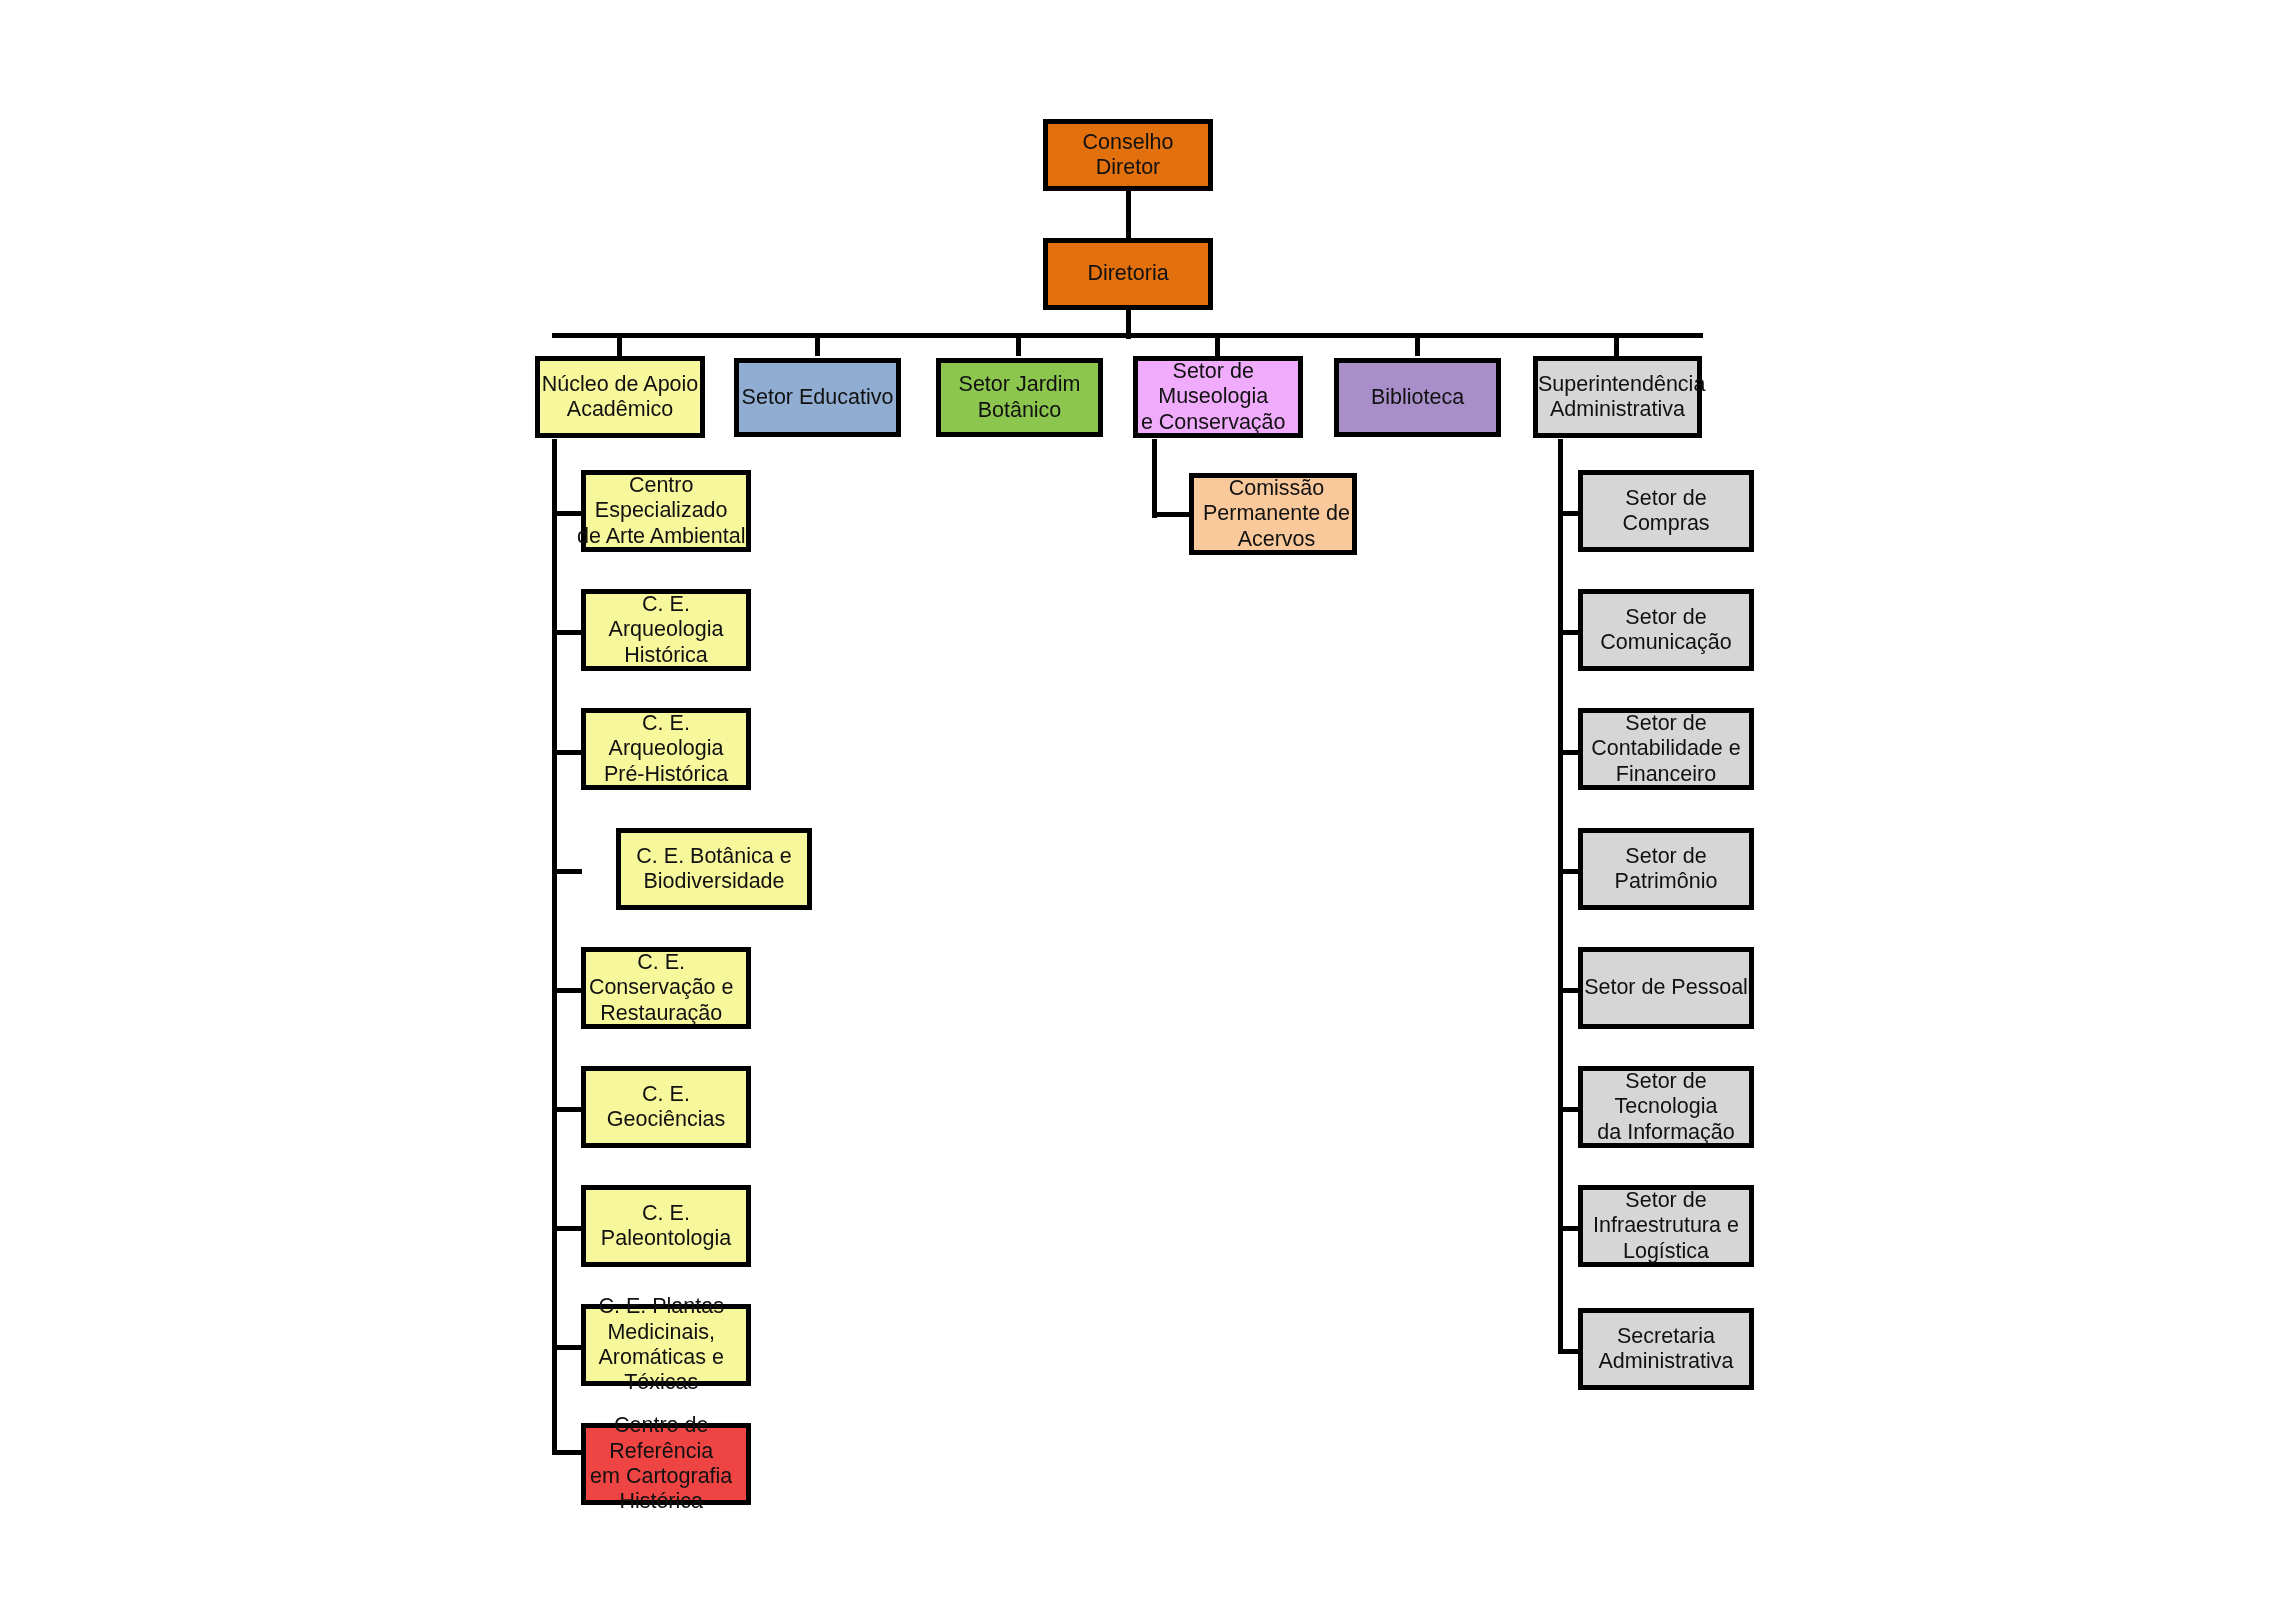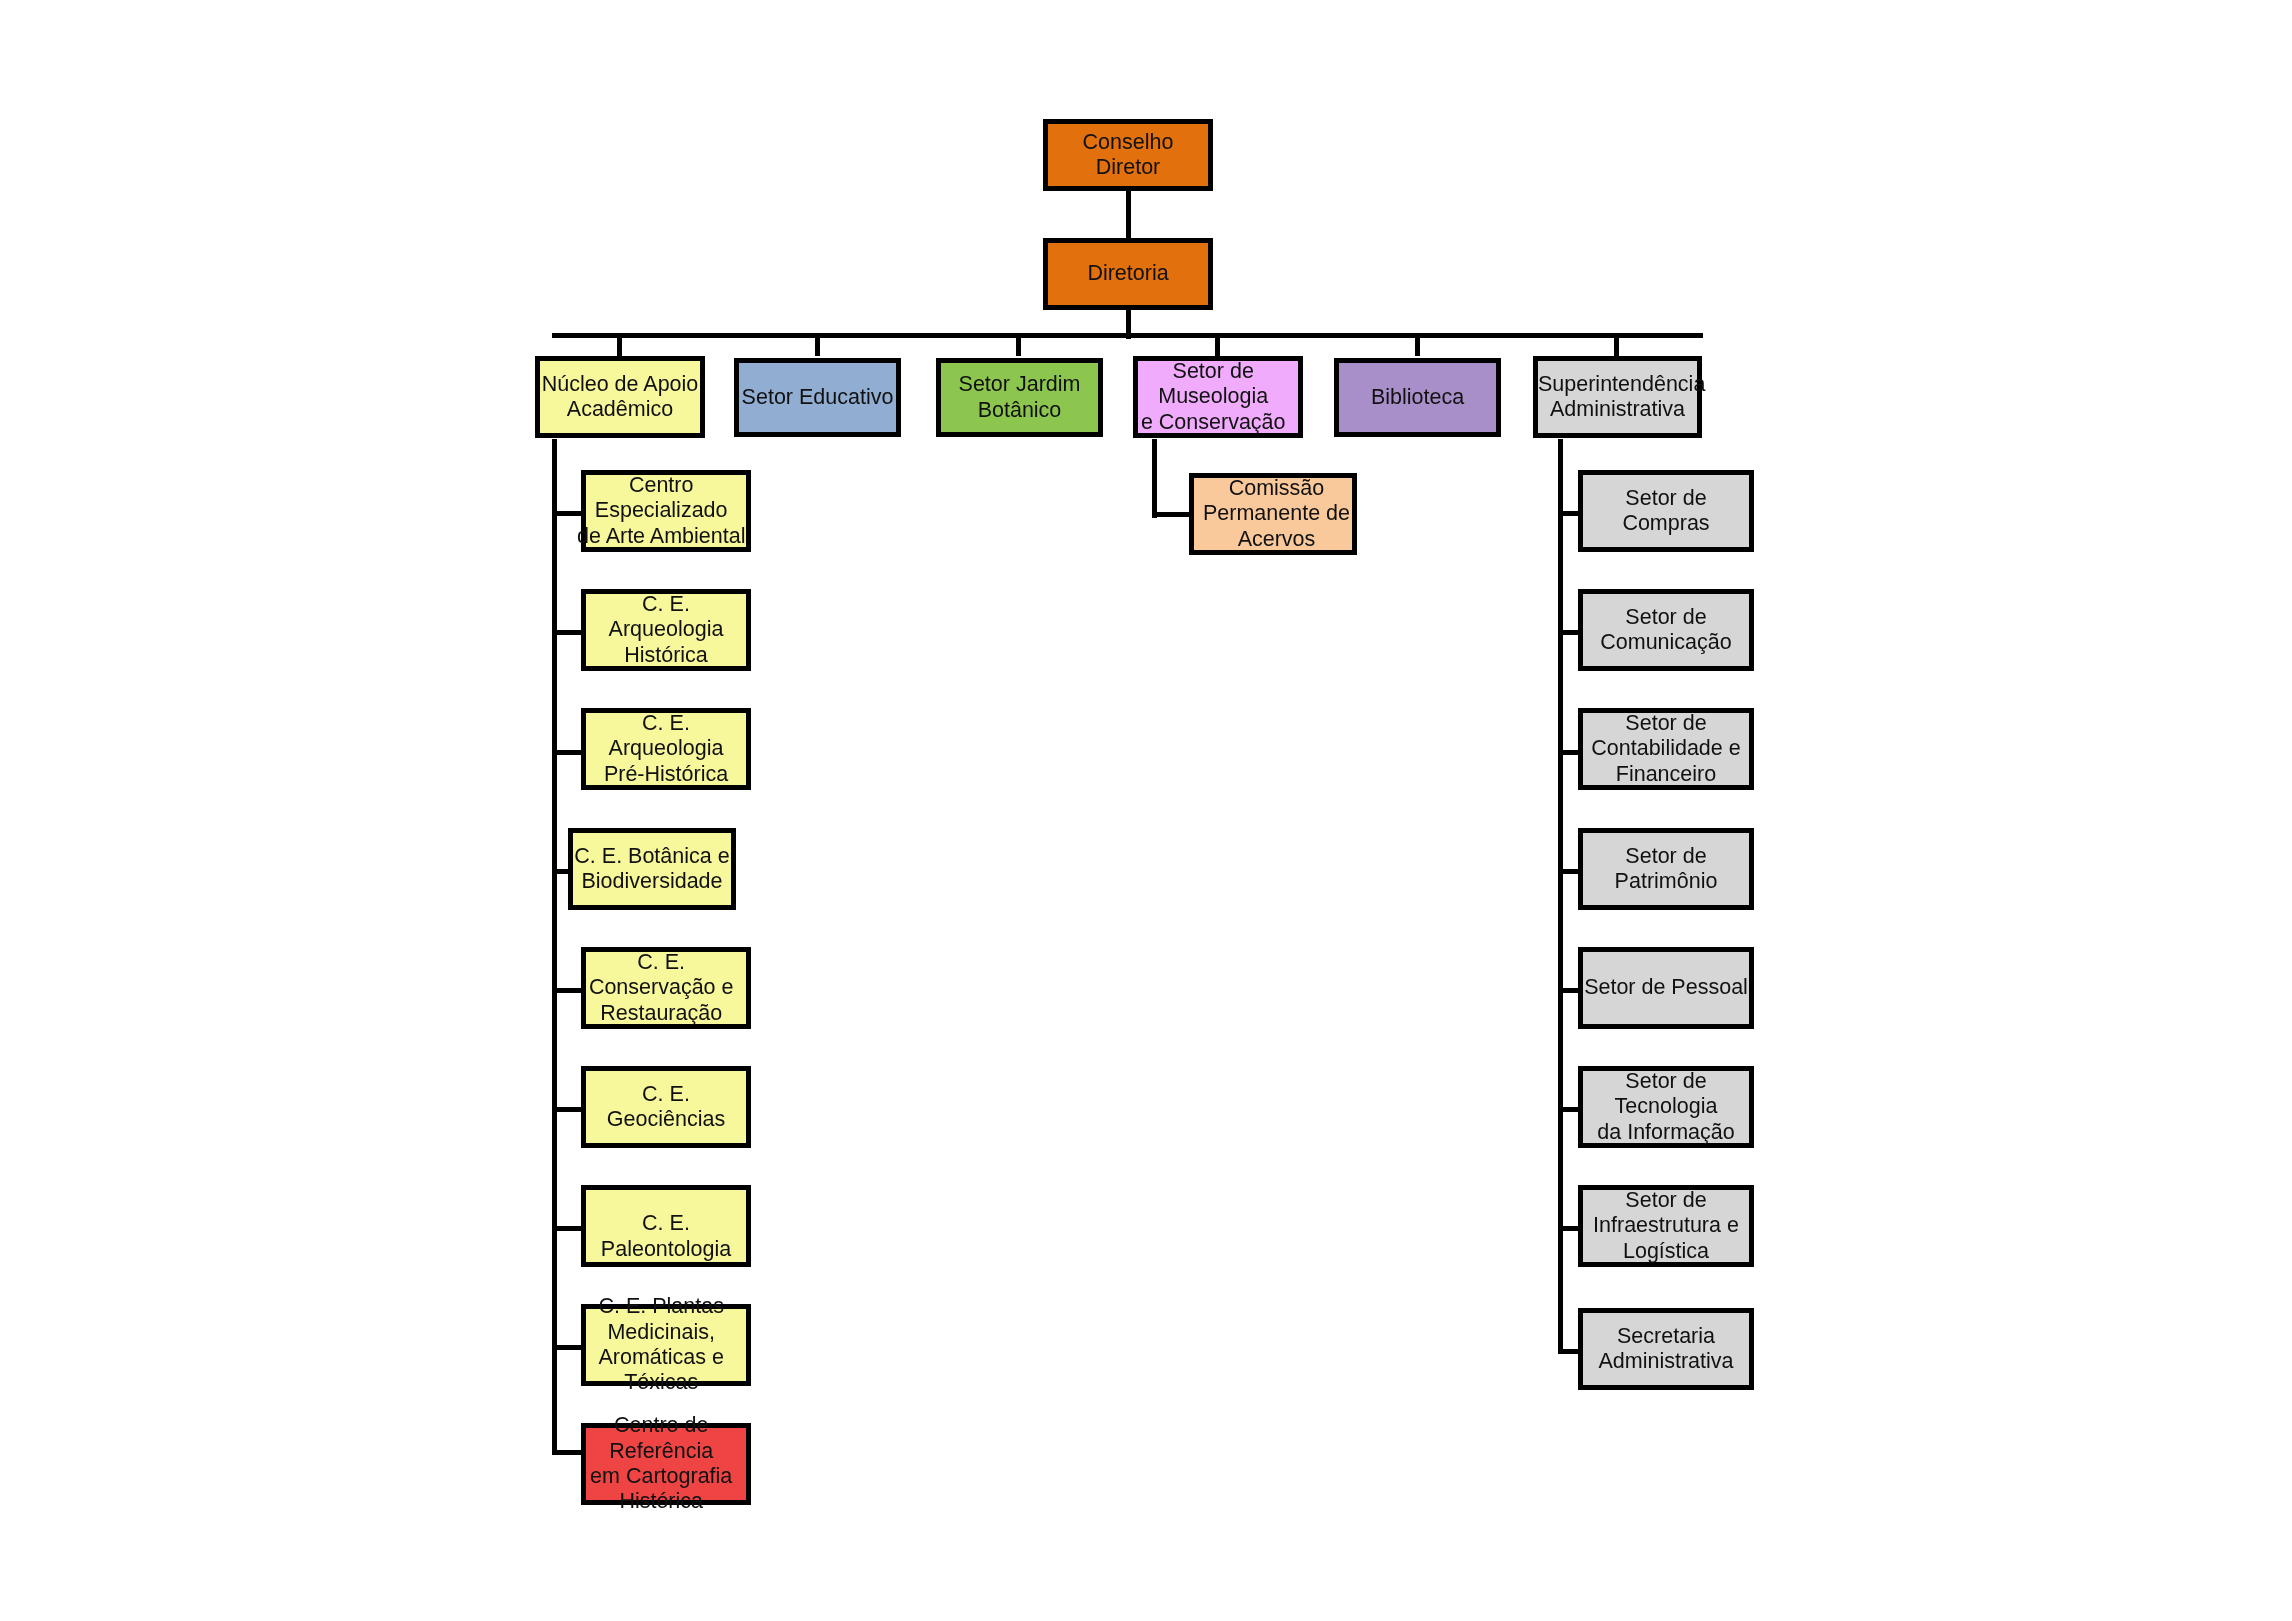--- a/index.html
+++ b/index.html
@@ -123,35 +123,35 @@
   <div class="node leaf" style="left:581px;top:589px;width:170px;height:82px;background:#F7F79B;">
     <span>C. E. Arqueologia
 Histórica</span>
   </div>
 
   <div class="node leaf" style="left:581px;top:708px;width:170px;height:82px;background:#F7F79B;">
     <span>C. E. Arqueologia
 Pré-Histórica</span>
   </div>
 
-  <div class="node leaf" style="left:568px;top:828px;width:168px;height:82px;background:#F7F79B;">
+  <div class="node leaf" style="left:616px;top:828px;width:196px;height:82px;background:#F7F79B;">
     <span>C. E. Botânica e
 Biodiversidade</span>
   </div>
 
   <div class="node leaf tight" style="left:581px;top:947px;width:170px;height:82px;background:#F7F79B;">
     <span>C. E. Conservação e
 Restauração</span>
   </div>
 
   <div class="node leaf" style="left:581px;top:1066px;width:170px;height:82px;background:#F7F79B;">
     <span>C. E. Geociências</span>
   </div>
 
-  <div class="node leaf" style="left:581px;top:1185px;width:170px;height:82px;background:#F7F79B;align-items:flex-end;">
+  <div class="node leaf" style="left:581px;top:1185px;width:170px;height:82px;background:#F7F79B;">
     <span>C. E. Paleontologia</span>
   </div>
 
   <div class="node leaf tight" style="left:581px;top:1304px;width:170px;height:82px;background:#F7F79B;">
     <span>C. E. Plantas
 Medicinais,
 Aromáticas e Tóxicas</span>
   </div>
 
   <div class="node leaf tight" style="left:581px;top:1423px;width:170px;height:82px;background:#ef4444;">

